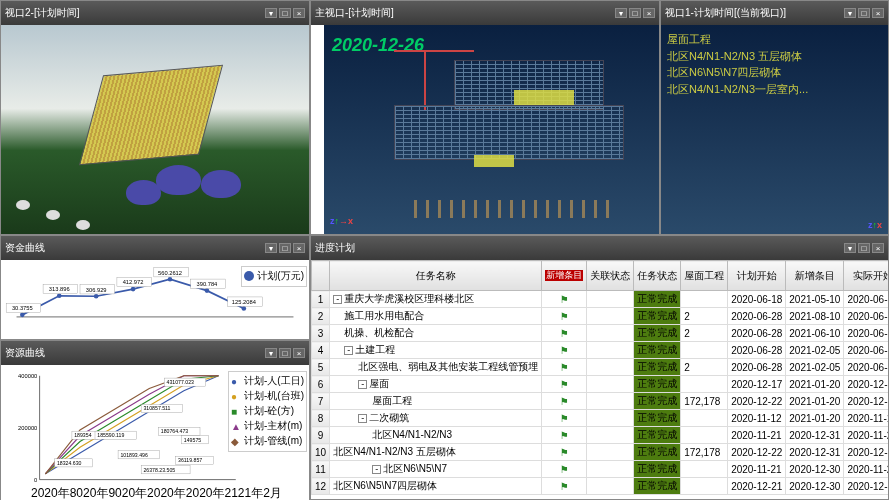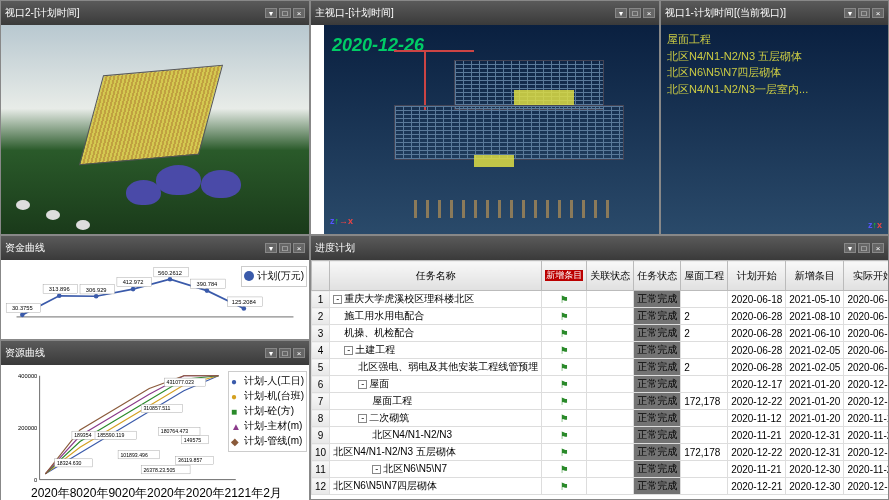--- a/index.html
+++ b/index.html
@@ -54,21 +54,21 @@
 .sched-body { flex: 1; overflow: auto; background: #fff; }
 .sched-table { width: 100%; border-collapse: collapse; font-size: 10px; }
 .sched-table th { background: linear-gradient(#f8f8f8,#e0e0e0); border: 1px solid #bbb; padding: 2px 3px; font-weight: normal; white-space: nowrap; height: 30px; }
 .sched-table td { border: 1px solid #ddd; padding: 1px 3px; white-space: nowrap; height: 17px; }
 .sched-table td.idx { text-align: center; background: linear-gradient(#f8f8f8,#e8e8e8); width: 20px; }
 .sched-table td.name { }
 .tree-toggle { display: inline-block; width: 9px; height: 9px; border: 1px solid #888; text-align: center; line-height: 7px; font-size: 9px; margin-right: 2px; cursor: pointer; }
 .indent1 { padding-left: 14px !important; }
 .indent2 { padding-left: 28px !important; }
 .indent3 { padding-left: 42px !important; }
-.status-cell { background: #737373; color: #000; text-align: center; }
+.status-cell { background: #4d7c0f; color: #000; text-align: center; }
 .flag { color: #2a8a2a; }
 .add-badge { background: #b00; color: #fff; font-size: 9px; text-align: center; line-height: 1.1; padding: 1px; }
 
 
 .legend { position: absolute; right: 2px; top: 6px; font-size: 10px; background: #fff; border: 1px solid #ccc; padding: 2px; }
 .legend-item { display: flex; align-items: center; gap: 3px; margin-bottom: 1px; }
 .lg-mark { width: 10px; height: 10px; display: inline-block; }
 </style>
 </head>
 <body>

